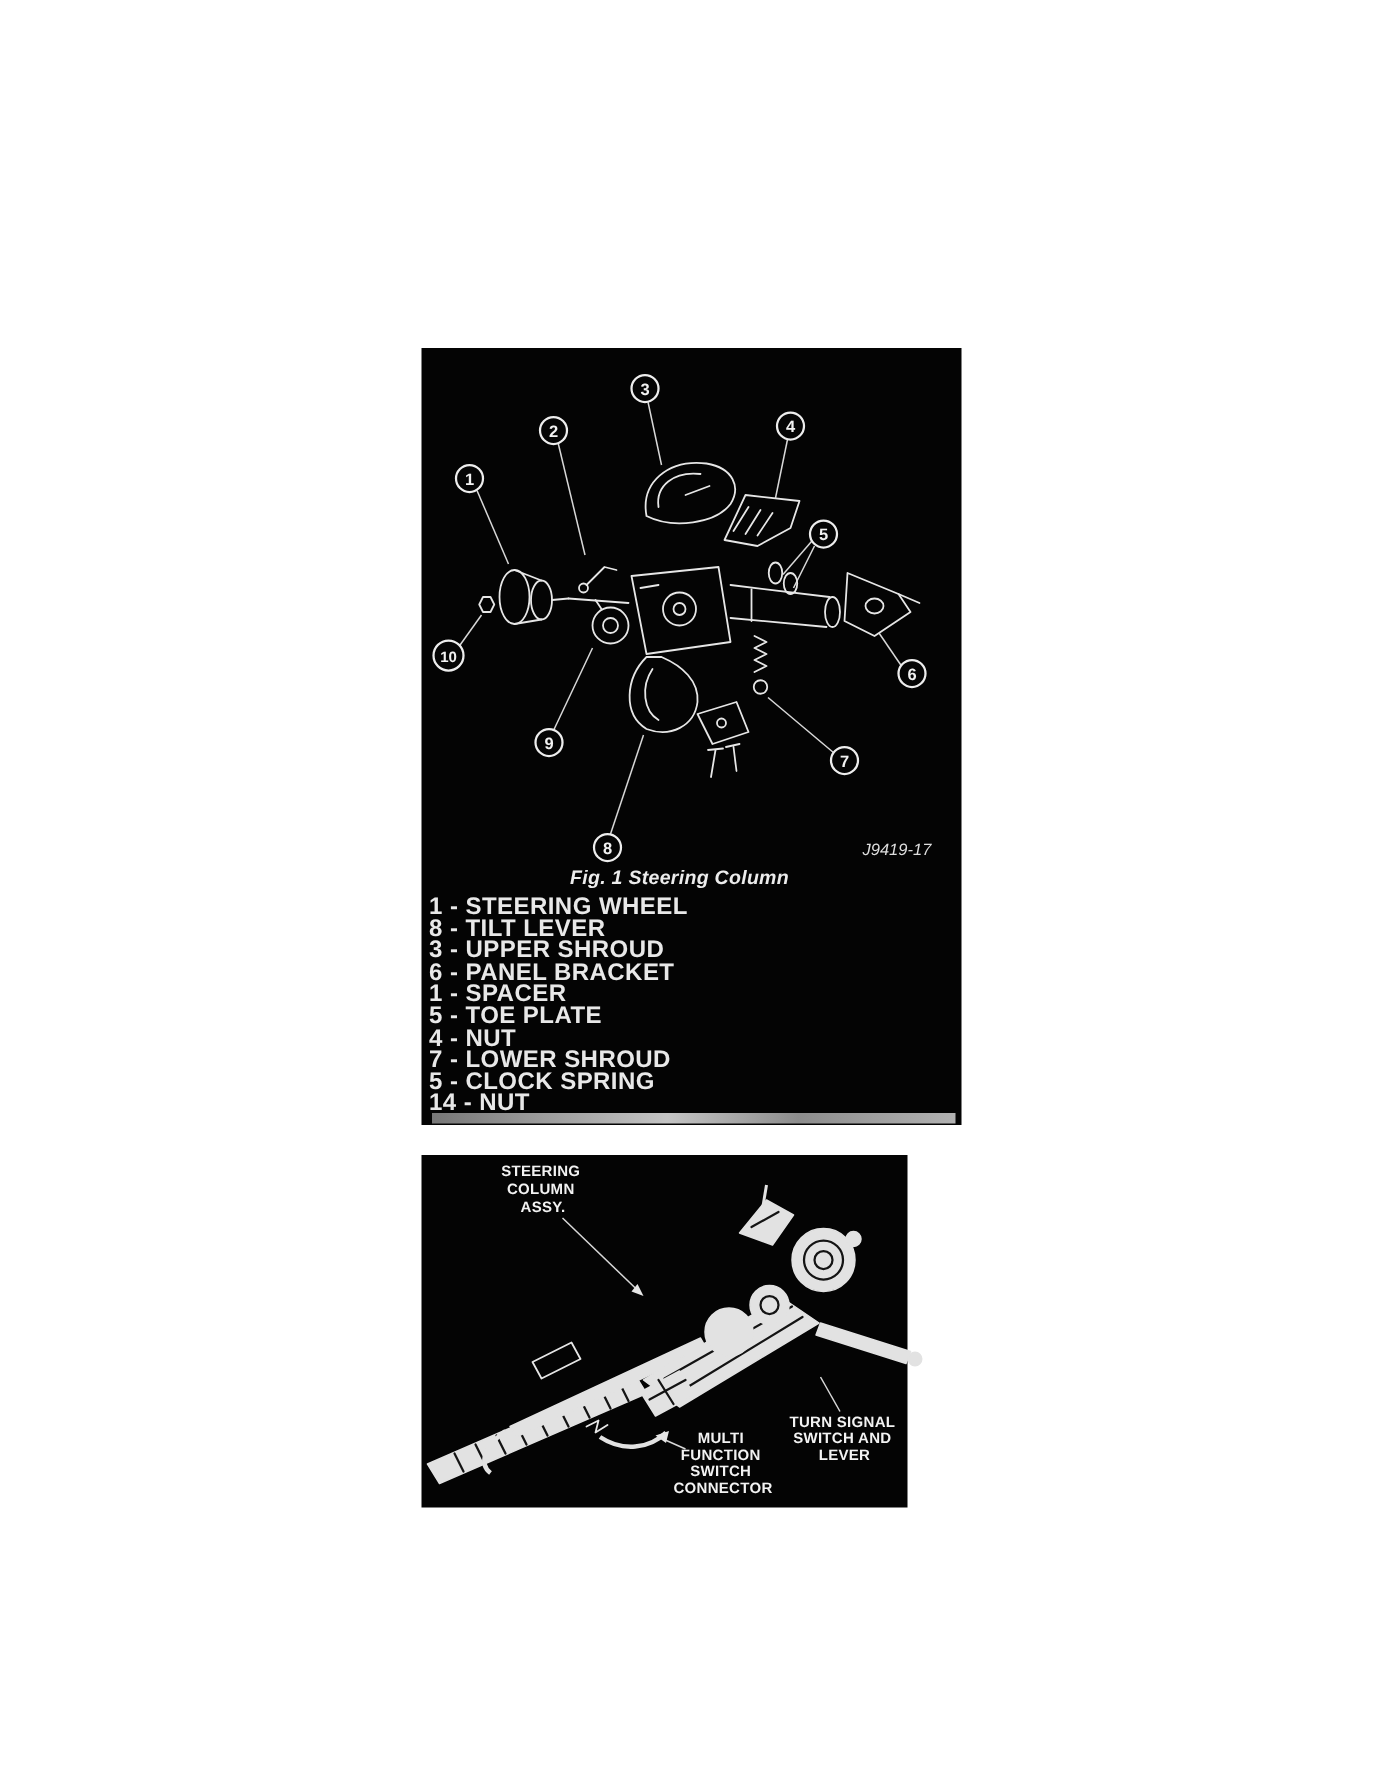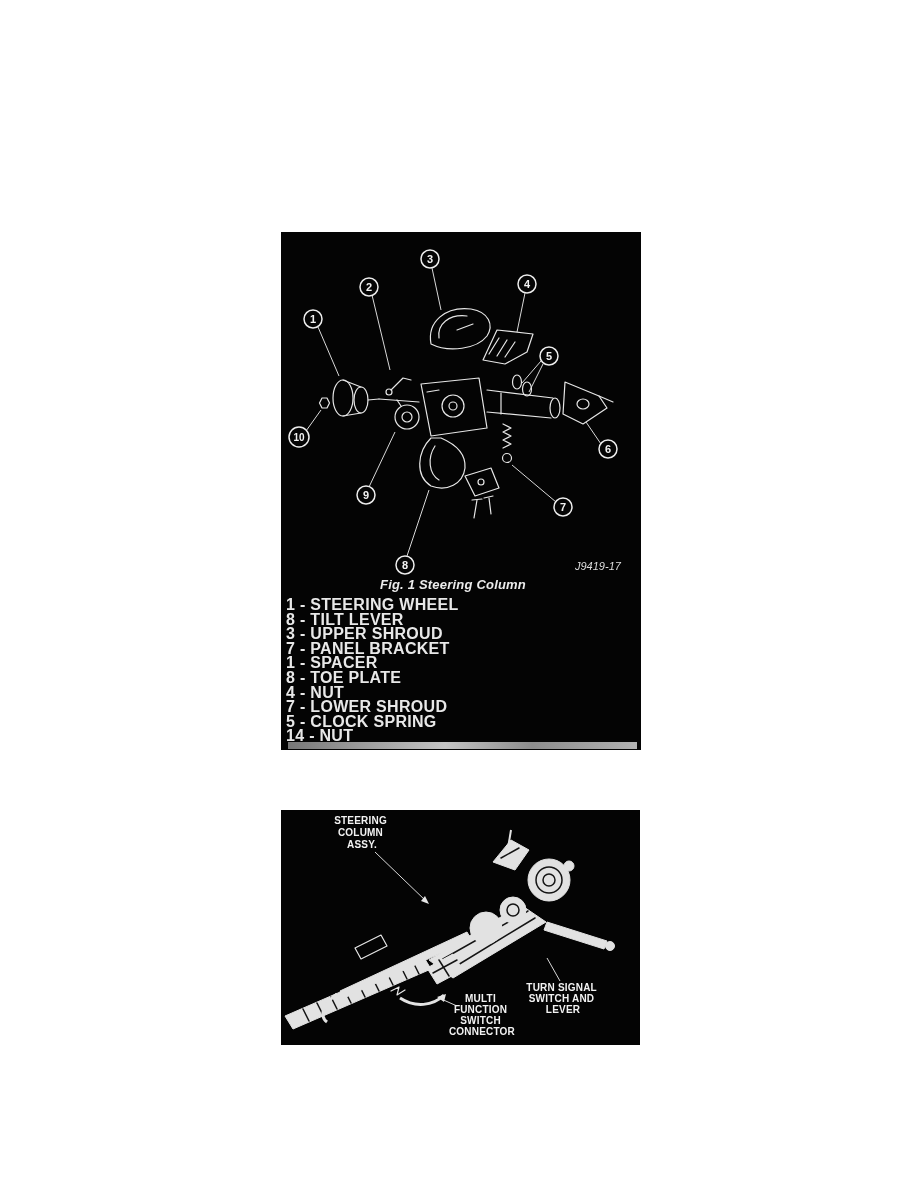--- a/index.html
+++ b/index.html
@@ -2,21 +2,21 @@
 <html><head>
 <meta charset="utf-8">
 <style>
   * { margin:0; padding:0; box-sizing:border-box; }
   html,body { background:#ffffff; }
   body { width:918px; height:1188px; position:relative; font-family:"Liberation Sans", sans-serif; overflow:hidden; }
   .page { position:absolute; inset:0; background:#ffffff; }
 
   .panel { position:absolute; background:#040404; }
   .panel1 { left:281px; top:232px; width:360px; height:518px; }
-  .panel2 { left:281px; top:810px; width:359px; height:235px; }
+  .panel2 { left:281px; top:770px; width:324px; height:235px; }
 
   .dsvg { position:absolute; left:0; top:0; display:block; }
 
   
   .w  { stroke:#e6e6e6; stroke-width:1.2; fill:none; stroke-linecap:round; stroke-linejoin:round; }
   .wf { fill:#e2e2e2; stroke:#e2e2e2; stroke-width:1; stroke-linejoin:round; }
   .k  { stroke:#141414; stroke-width:1.5; fill:none; stroke-linecap:round; }
   .lead { stroke:#d8d8d8; stroke-width:1; fill:none; }
 
   .callout circle { fill:#050505; stroke:#ededed; stroke-width:1.5; }
@@ -188,23 +188,23 @@
 
       <text class="ref" x="294" y="338">J9419-17</text>
     </svg>
 
     <div class="caption">Fig. 1 Steering Column</div>
 
     <ol class="legend">
       <li>1 - STEERING WHEEL</li>
       <li>8 - TILT LEVER</li>
       <li>3 - UPPER SHROUD</li>
-      <li>7 - PANEL BRACKET</li>
+      <li>6 - PANEL BRACKET</li>
       <li>1 - SPACER</li>
-      <li>8 - TOE PLATE</li>
+      <li>5 - TOE PLATE</li>
       <li>4 - NUT</li>
       <li>7 - LOWER SHROUD</li>
       <li>5 - CLOCK SPRING</li>
       <li>14 - NUT</li>
     </ol>
 
     <div class="scan-strip"></div>
   </section>
 
   <section class="panel panel2">

